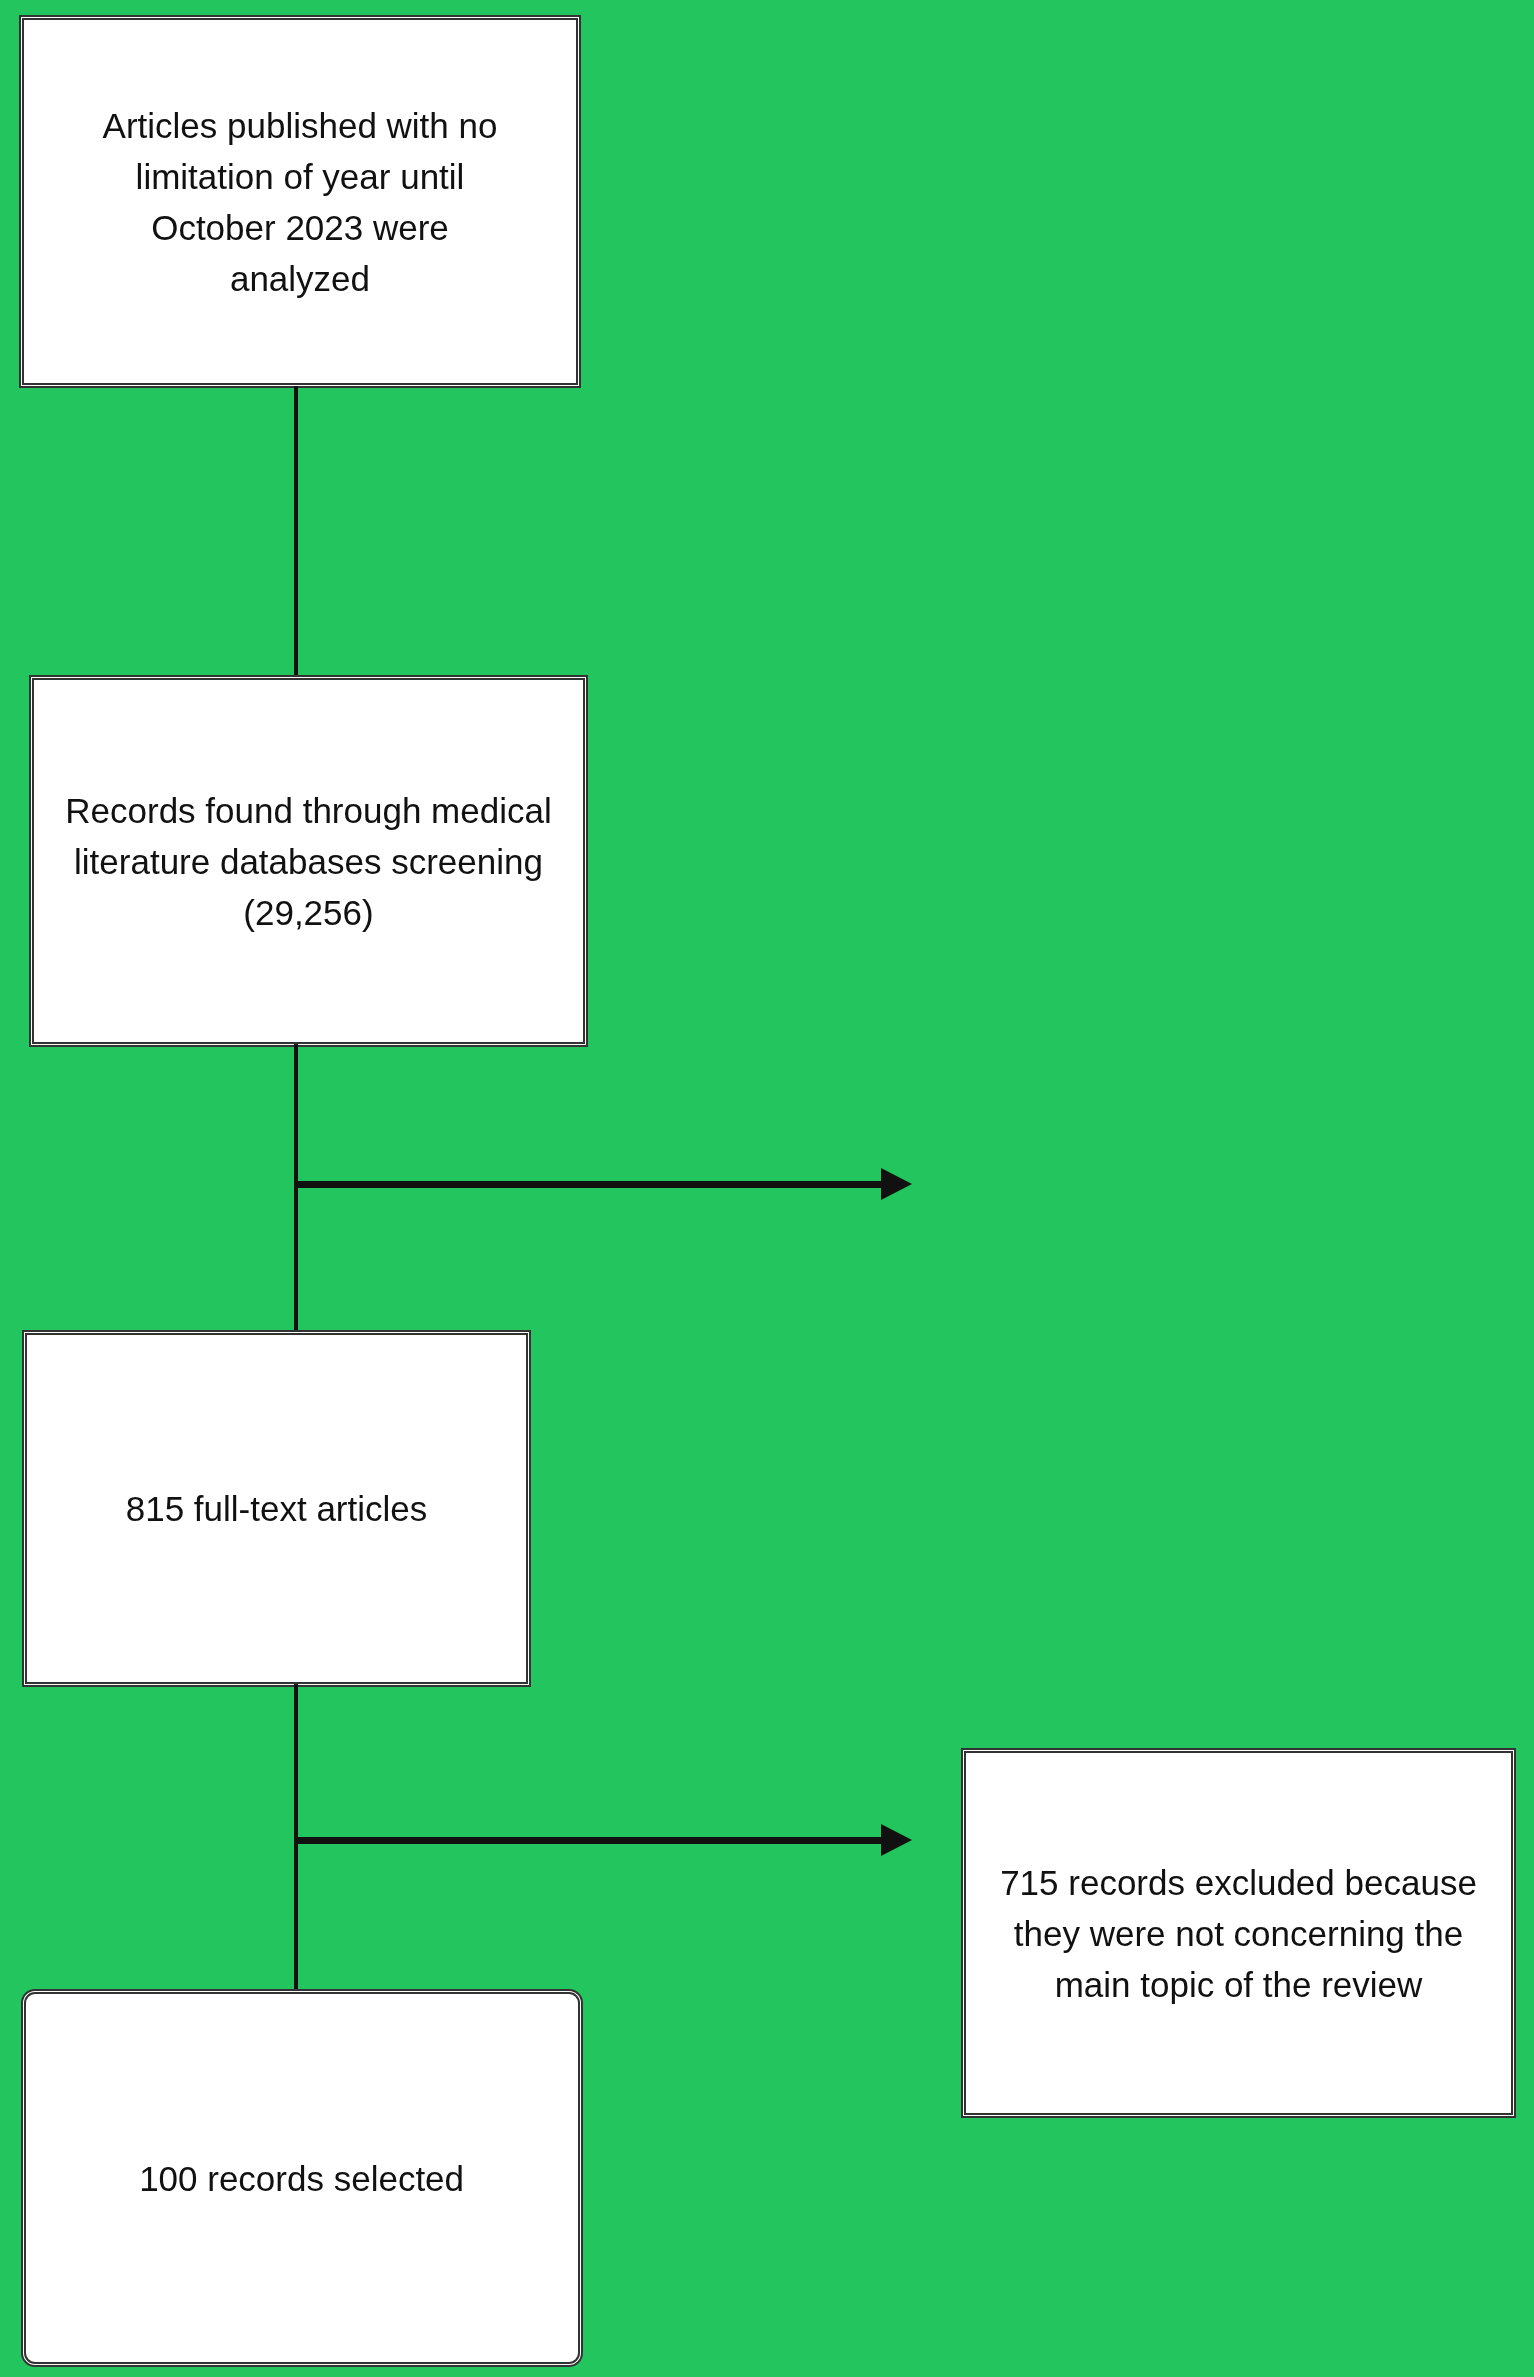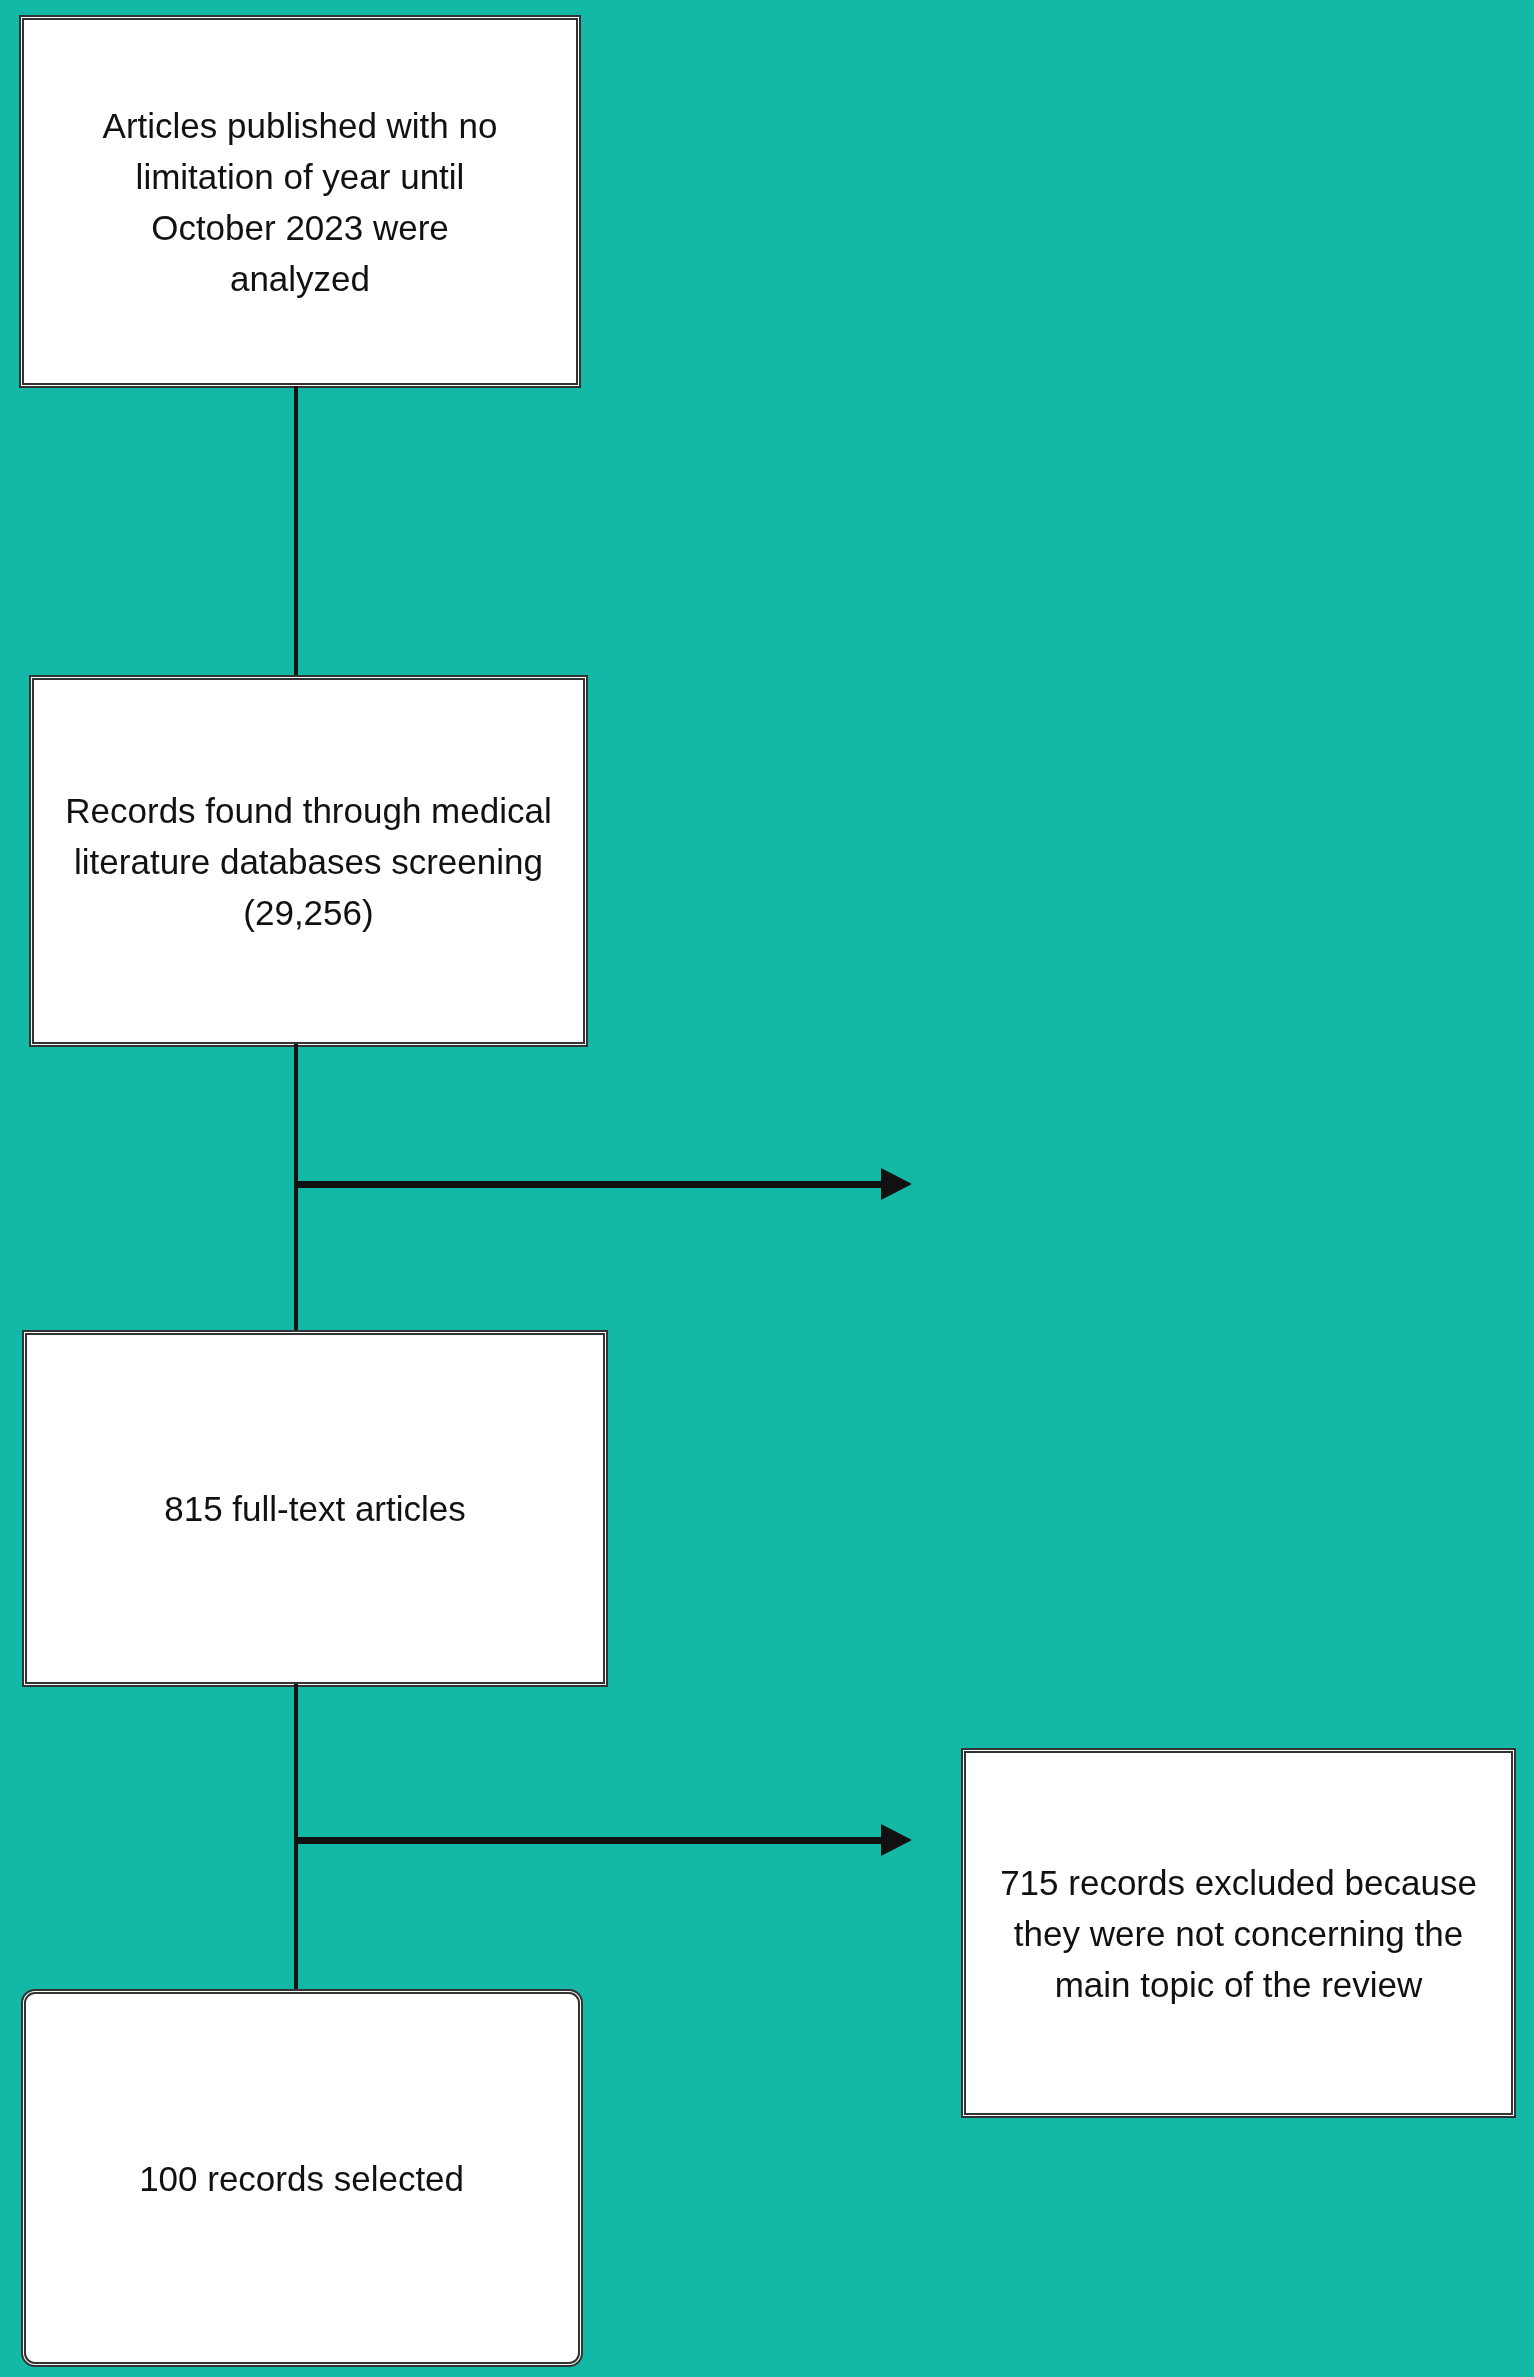--- a/index.html
+++ b/index.html
@@ -4,21 +4,21 @@
 <style>
   html, body {
     margin: 0;
     padding: 0;
     background: #ffffff;
   }
   #canvas {
     position: relative;
     width: 1534px;
     height: 2377px;
-    background: #14b8a6;
+    background: #22c55e;
     font-family: "Liberation Sans", "DejaVu Sans", sans-serif;
     color: #111111;
   }
   .flow-box {
     position: absolute;
     box-sizing: border-box;
     border: 5.3px double #333333;
     background: #ffffff;
     display: flex;
     align-items: center;
@@ -52,21 +52,21 @@
     width: 0;
     height: 0;
     border-top: 16.5px solid transparent;
     border-bottom: 16.5px solid transparent;
     border-left: 31px solid #111111;
     display: block;
   }
   
   #box-articles  { left: 19px;   top: 15.3px;   width: 562px; height: 373px; }
   #box-records   { left: 29px;   top: 675px; width: 559px; height: 372px; }
-  #box-fulltext  { left: 22px;   top: 1330px; width: 586px; height: 357px; }
+  #box-fulltext  { left: 22px;   top: 1330px; width: 509px; height: 357px; }
   #box-selected  { left: 20.6px;   top: 1989px; width: 562px; height: 378px; border-radius: 14px; }
   #box-excl-1    { left: 960px; top: 1025px; width: 559px; height: 375px; }
   #box-excl-2    { left: 961px; top: 1748px; width: 555px; height: 370px; }
   #vline-1 { left: 294px; top: 386px;  height: 293px; }
   #vline-2 { left: 294px; top: 1044px; height: 289px; }
   #vline-3 { left: 294px; top: 1684px; height: 308px; }
   #arrow-1 { left: 296px; top: 1168px; width: 615px; }
   #arrow-2 { left: 296px; top: 1824px; width: 615px; }
   .arrow .shaft { width: 586px; }
   .arrow .head  { left: 585px; }

